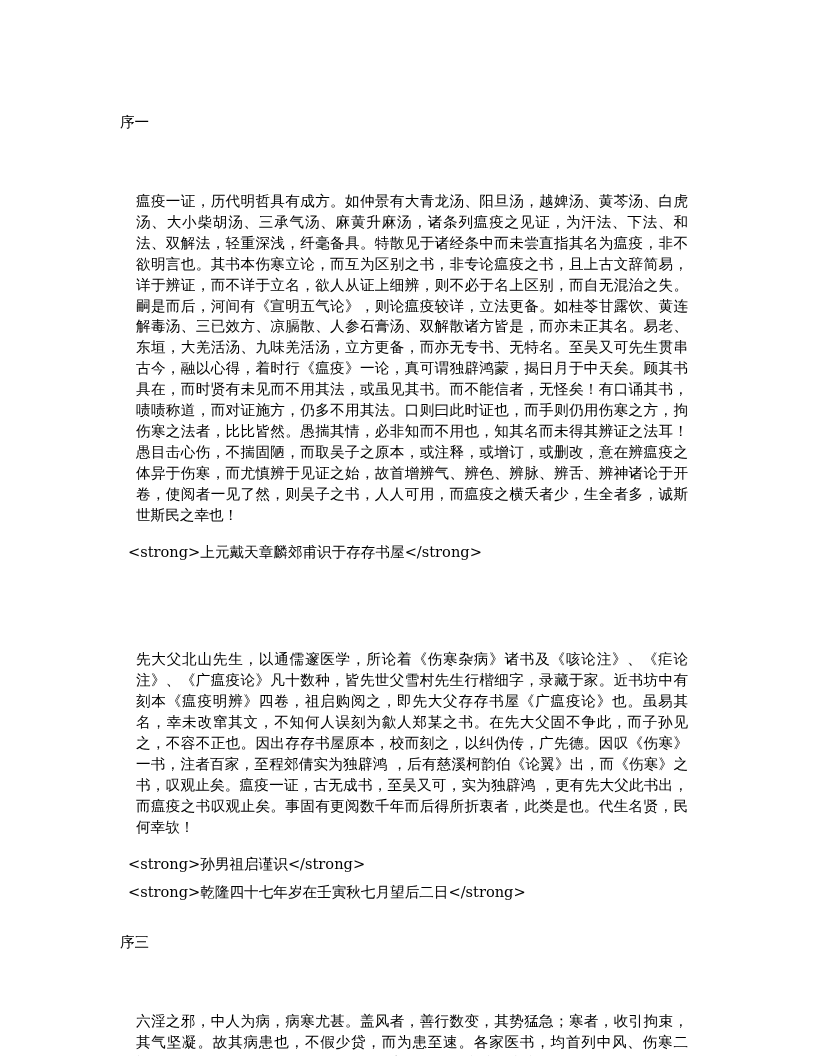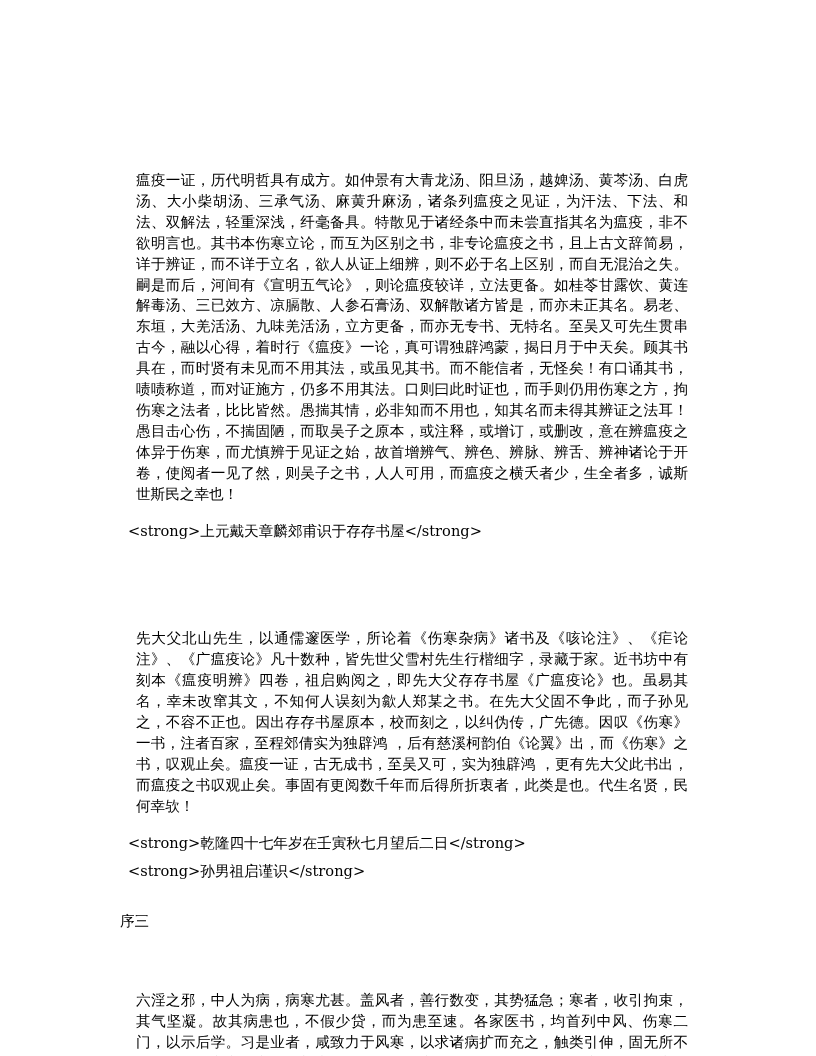--- a/index.html
+++ b/index.html
@@ -17,32 +17,33 @@
   .para { margin: 16px; text-align: justify; text-justify: inter-character; word-break: break-all; }
   .sig { margin: 8px; white-space: nowrap; }
   .sec-gap { height: 21px; }
 </style>
 </head>
 <body>
 
 <div class="page">
 
   <section>
+    <p class="heading">序一</p>
     <div class="gap"></div>
     <p class="para">瘟疫一证，历代明哲具有成方。如仲景有大青龙汤、阳旦汤，越婢汤、黄芩汤、白虎汤、大小柴胡汤、三承气汤、麻黄升麻汤，诸条列瘟疫之见证，为汗法、下法、和法、双解法，轻重深浅，纤毫备具。特散见于诸经条中而未尝直指其名为瘟疫，非不欲明言也。其书本伤寒立论，而互为区别之书，非专论瘟疫之书，且上古文辞简易，详于辨证，而不详于立名，欲人从证上细辨，则不必于名上区别，而自无混治之失。嗣是而后，河间有《宣明五气论》，则论瘟疫较详，立法更备。如桂苓甘露饮、黄连解毒汤、三已效方、凉膈散、人参石膏汤、双解散诸方皆是，而亦未正其名。易老、东垣，大羌活汤、九味羌活汤，立方更备，而亦无专书、无特名。至吴又可先生贯串古今，融以心得，着时行《瘟疫》一论，真可谓独辟鸿蒙，揭日月于中天矣。顾其书具在，而时贤有未见而不用其法，或虽见其书。而不能信者，无怪矣！有口诵其书，啧啧称道，而对证施方，仍多不用其法。口则曰此时证也，而手则仍用伤寒之方，拘伤寒之法者，比比皆然。愚揣其情，必非知而不用也，知其名而未得其辨证之法耳！愚目击心伤，不揣固陋，而取吴子之原本，或注释，或增订，或删改，意在辨瘟疫之体异于伤寒，而尤慎辨于见证之始，故首增辨气、辨色、辨脉、辨舌、辨神诸论于开卷，使阅者一见了然，则吴子之书，人人可用，而瘟疫之横夭者少，生全者多，诚斯世斯民之幸也！</p>
     <p class="sig">&lt;strong&gt;上元戴天章麟郊甫识于存存书屋&lt;/strong&gt;</p>
   </section>
 
   <div class="sec-gap"></div>
 
   <section>
     <div class="gap"></div>
     <p class="para">先大父北山先生，以通儒邃医学，所论着《伤寒杂病》诸书及《咳论注》、《疟论注》、《广瘟疫论》凡十数种，皆先世父雪村先生行楷细字，录藏于家。近书坊中有刻本《瘟疫明辨》四卷，祖启购阅之，即先大父存存书屋《广瘟疫论》也。虽易其名，幸未改窜其文，不知何人误刻为歙人郑某之书。在先大父固不争此，而子孙见之，不容不正也。因出存存书屋原本，校而刻之，以纠伪传，广先德。因叹《伤寒》一书，注者百家，至程郊倩实为独辟鸿 ，后有慈溪柯韵伯《论翼》出，而《伤寒》之书，叹观止矣。瘟疫一证，古无成书，至吴又可，实为独辟鸿 ，更有先大父此书出，而瘟疫之书叹观止矣。事固有更阅数千年而后得所折衷者，此类是也。代生名贤，民何幸欤！</p>
+    <p class="sig">&lt;strong&gt;孙男祖启谨识&lt;/strong&gt;</p>
     <p class="sig">&lt;strong&gt;乾隆四十七年岁在壬寅秋七月望后二日&lt;/strong&gt;</p>
-    <p class="sig">&lt;strong&gt;孙男祖启谨识&lt;/strong&gt;</p>
   </section>
 
   <div class="sec-gap"></div>
 
   <section>
     <p class="heading">序三</p>
     <div class="gap"></div>
     <p class="para">六淫之邪，中人为病，病寒尤甚。盖风者，善行数变，其势猛急；寒者，收引拘束，其气坚凝。故其病患也，不假少贷，而为患至速。各家医书，均首列中风、伤寒二门，以示后学。习是业者，咸致力于风寒，以求诸病扩而充之，触类引伸，固无所不概。若执而守之，亦不免刻舟求剑，而所遗实伙。虽长沙有论，后学注释繁多，究使指归不定，以致湿温、时疫，漏而不讲。迨吴又可《瘟疫论》出，稍使人知疫与伤寒同途异归，不可拘伤寒法而治疫。然其辨悉，犹不若《广瘟疫论》之提纲挈领，晓畅明白，能使不习医者洞然领略也。予于庚寅，偶得此书，故友王村舟言是书乃金陵前辈麟郊戴公存存书屋之稿本，近为仪征郑氏所刻，发坊未久，板已散失，坊间竟无觅处，予每惜之！庚子迁居北城，得识国子学正戴敬咸先生，乃知麟郊公为先生之祖，因叩及是书藏本，与予所得者相校雠，一字无讹，虽郑氏前刻，未将存存书屋之来由道</p>
   </section>
 

